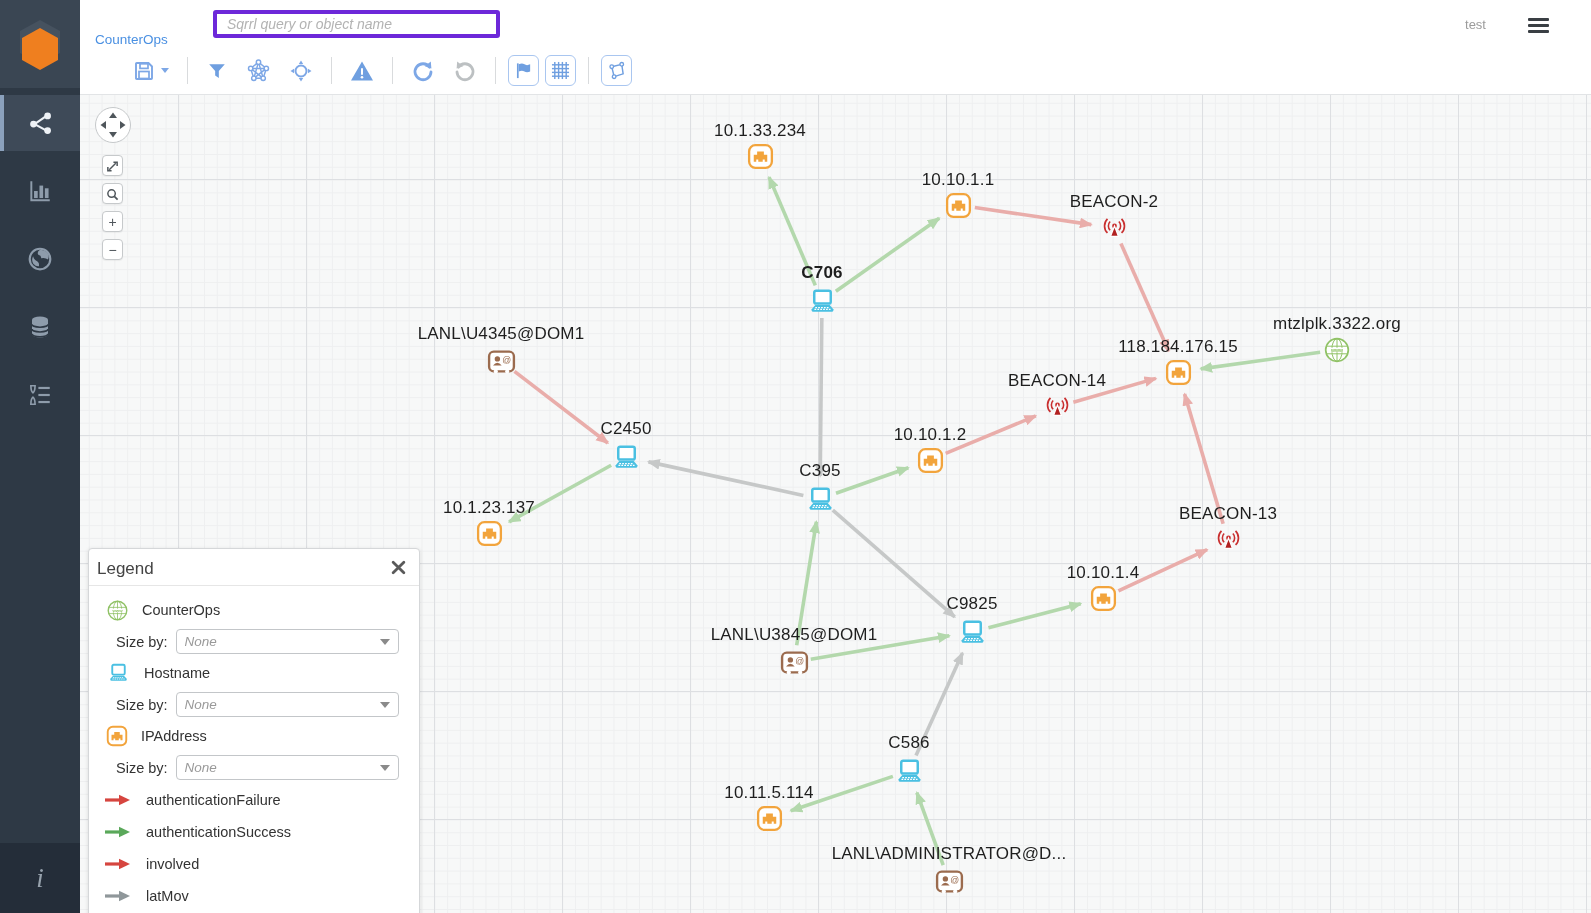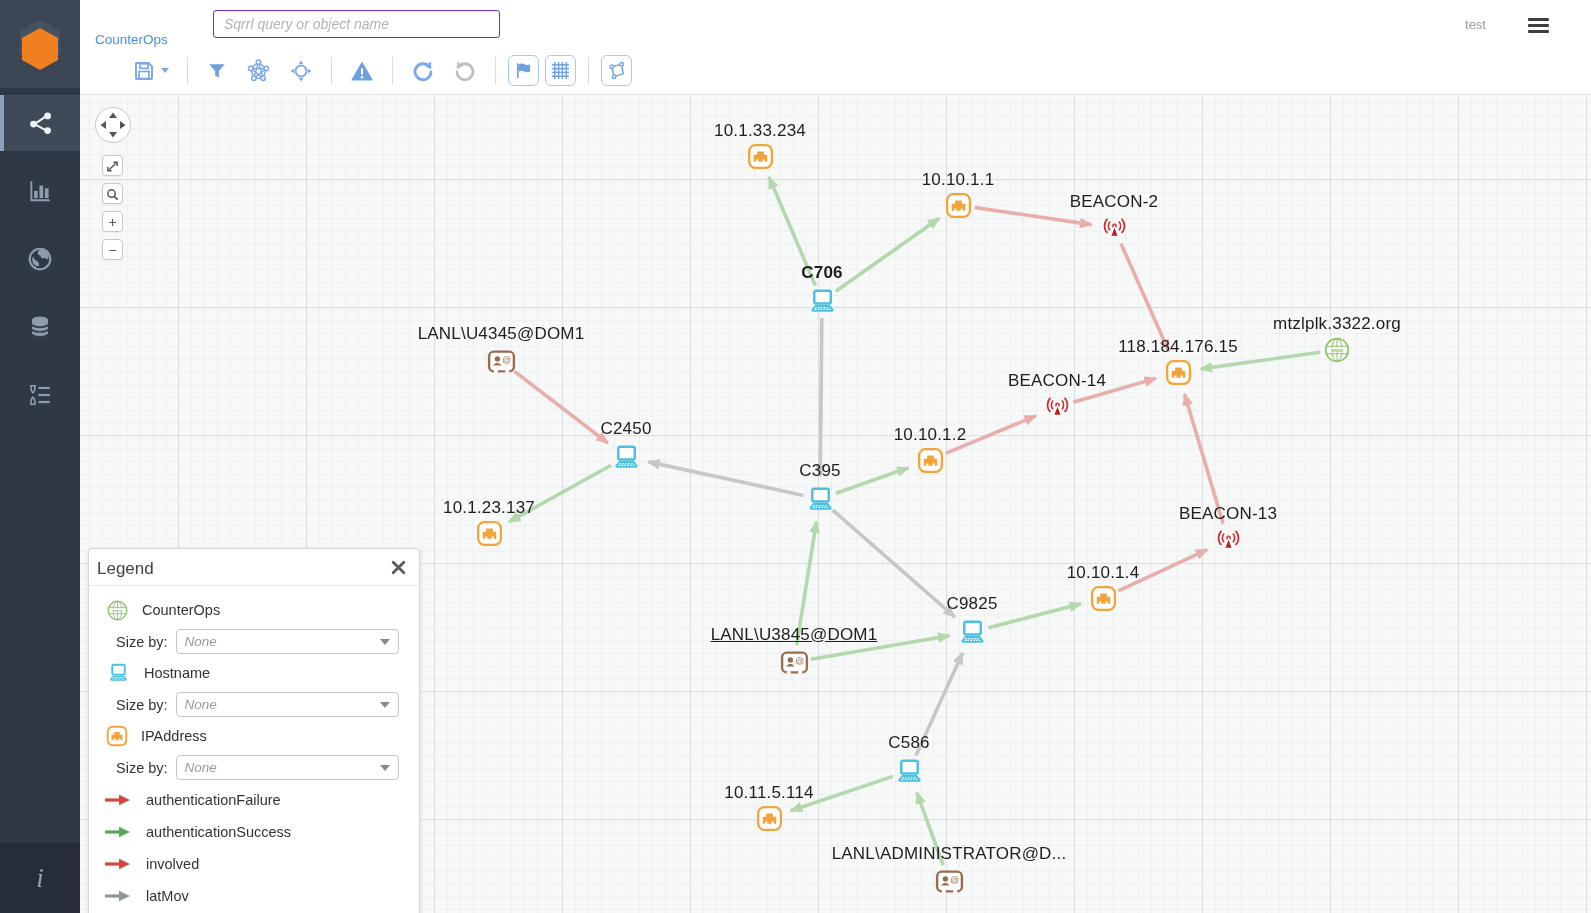--- a/index.html
+++ b/index.html
@@ -17,21 +17,21 @@
   .layer { position:absolute; left:0; top:0; width:1591px; height:913px; z-index:1; pointer-events:none; }
   #edge-svg line { pointer-events:stroke; }
   .gnode { position:absolute; width:0; height:0; }
   .gicon { position:absolute; left:0; top:0; }
   .glabel { position:absolute; left:0; transform:translateX(-50%); white-space:nowrap;
             font-size:17px; color:#1e1e1e; letter-spacing:.2px; }
 
   
   header { position:absolute; left:80px; top:0; right:0; height:47px; background:#fff; z-index:10; }
   .brand { position:absolute; left:15px; top:32px; font-size:13.5px; color:#4a90e2; cursor:pointer;text-align:center; }
-  .search { position:absolute; left:133px; top:10px; width:287px; height:28px; border:1px solid #6d28d9;
+  .search { position:absolute; left:133px; top:10px; width:287px; height:28px; border:4px solid #6d28d9;
             border-radius:3px; padding:0 10px; font-size:14px; font-style:italic; color:#444;
             font-family:"Liberation Sans",sans-serif; outline:none; }
   .search::placeholder { color:#b3b3b3; font-style:italic; }
   .user-label { position:absolute; right:105px; top:17px; font-size:13px; color:#9b9b9b; }
   .hamburger { position:absolute; right:42px; top:18px; width:21px; cursor:pointer; }
   .hamburger span { display:block; height:2.6px; background:#3a3f44; margin-bottom:3.4px; border-radius:1px; }
 
   
   .toolbar { position:absolute; left:80px; top:47px; right:0; height:48px; background:#fff; z-index:10;
              border-bottom:1px solid #e2e4e6; display:flex; align-items:center; padding-left:43px; }
@@ -248,21 +248,21 @@
     <div class="gnode" style="left: 972px; top: 632px;">
       <svg width="33" height="33" class="gicon" style="margin-left: -16.5px; margin-top: -16.5px; pointer-events: auto;">
         <use href="#sym-host"></use>
       </svg>
       <div class="glabel" style="top: -38.5px;">C9825</div>
     </div>
     <div class="gnode" style="left: 794px; top: 662px;">
       <svg width="31" height="31" class="gicon" style="margin-left: -15.5px; margin-top: -15.5px; pointer-events: auto;">
         <use href="#sym-user"></use>
       </svg>
-      <div class="glabel" style="top: -37.5px; text-decoration: underline;">LANL\U3845@DOM1</div>
+      <div class="glabel" style="top: -37.5px;">LANL\U3845@DOM1</div>
     </div>
     <div class="gnode" style="left: 909px; top: 771px;">
       <svg width="33" height="33" class="gicon" style="margin-left: -16.5px; margin-top: -16.5px; pointer-events: auto;">
         <use href="#sym-host"></use>
       </svg>
       <div class="glabel" style="top: -38.5px;">C586</div>
     </div>
     <div class="gnode" style="left: 769px; top: 818px;">
       <svg width="27" height="27" class="gicon" style="margin-left: -13.5px; margin-top: -13.5px; pointer-events: auto;">
         <use href="#sym-ip"></use>

